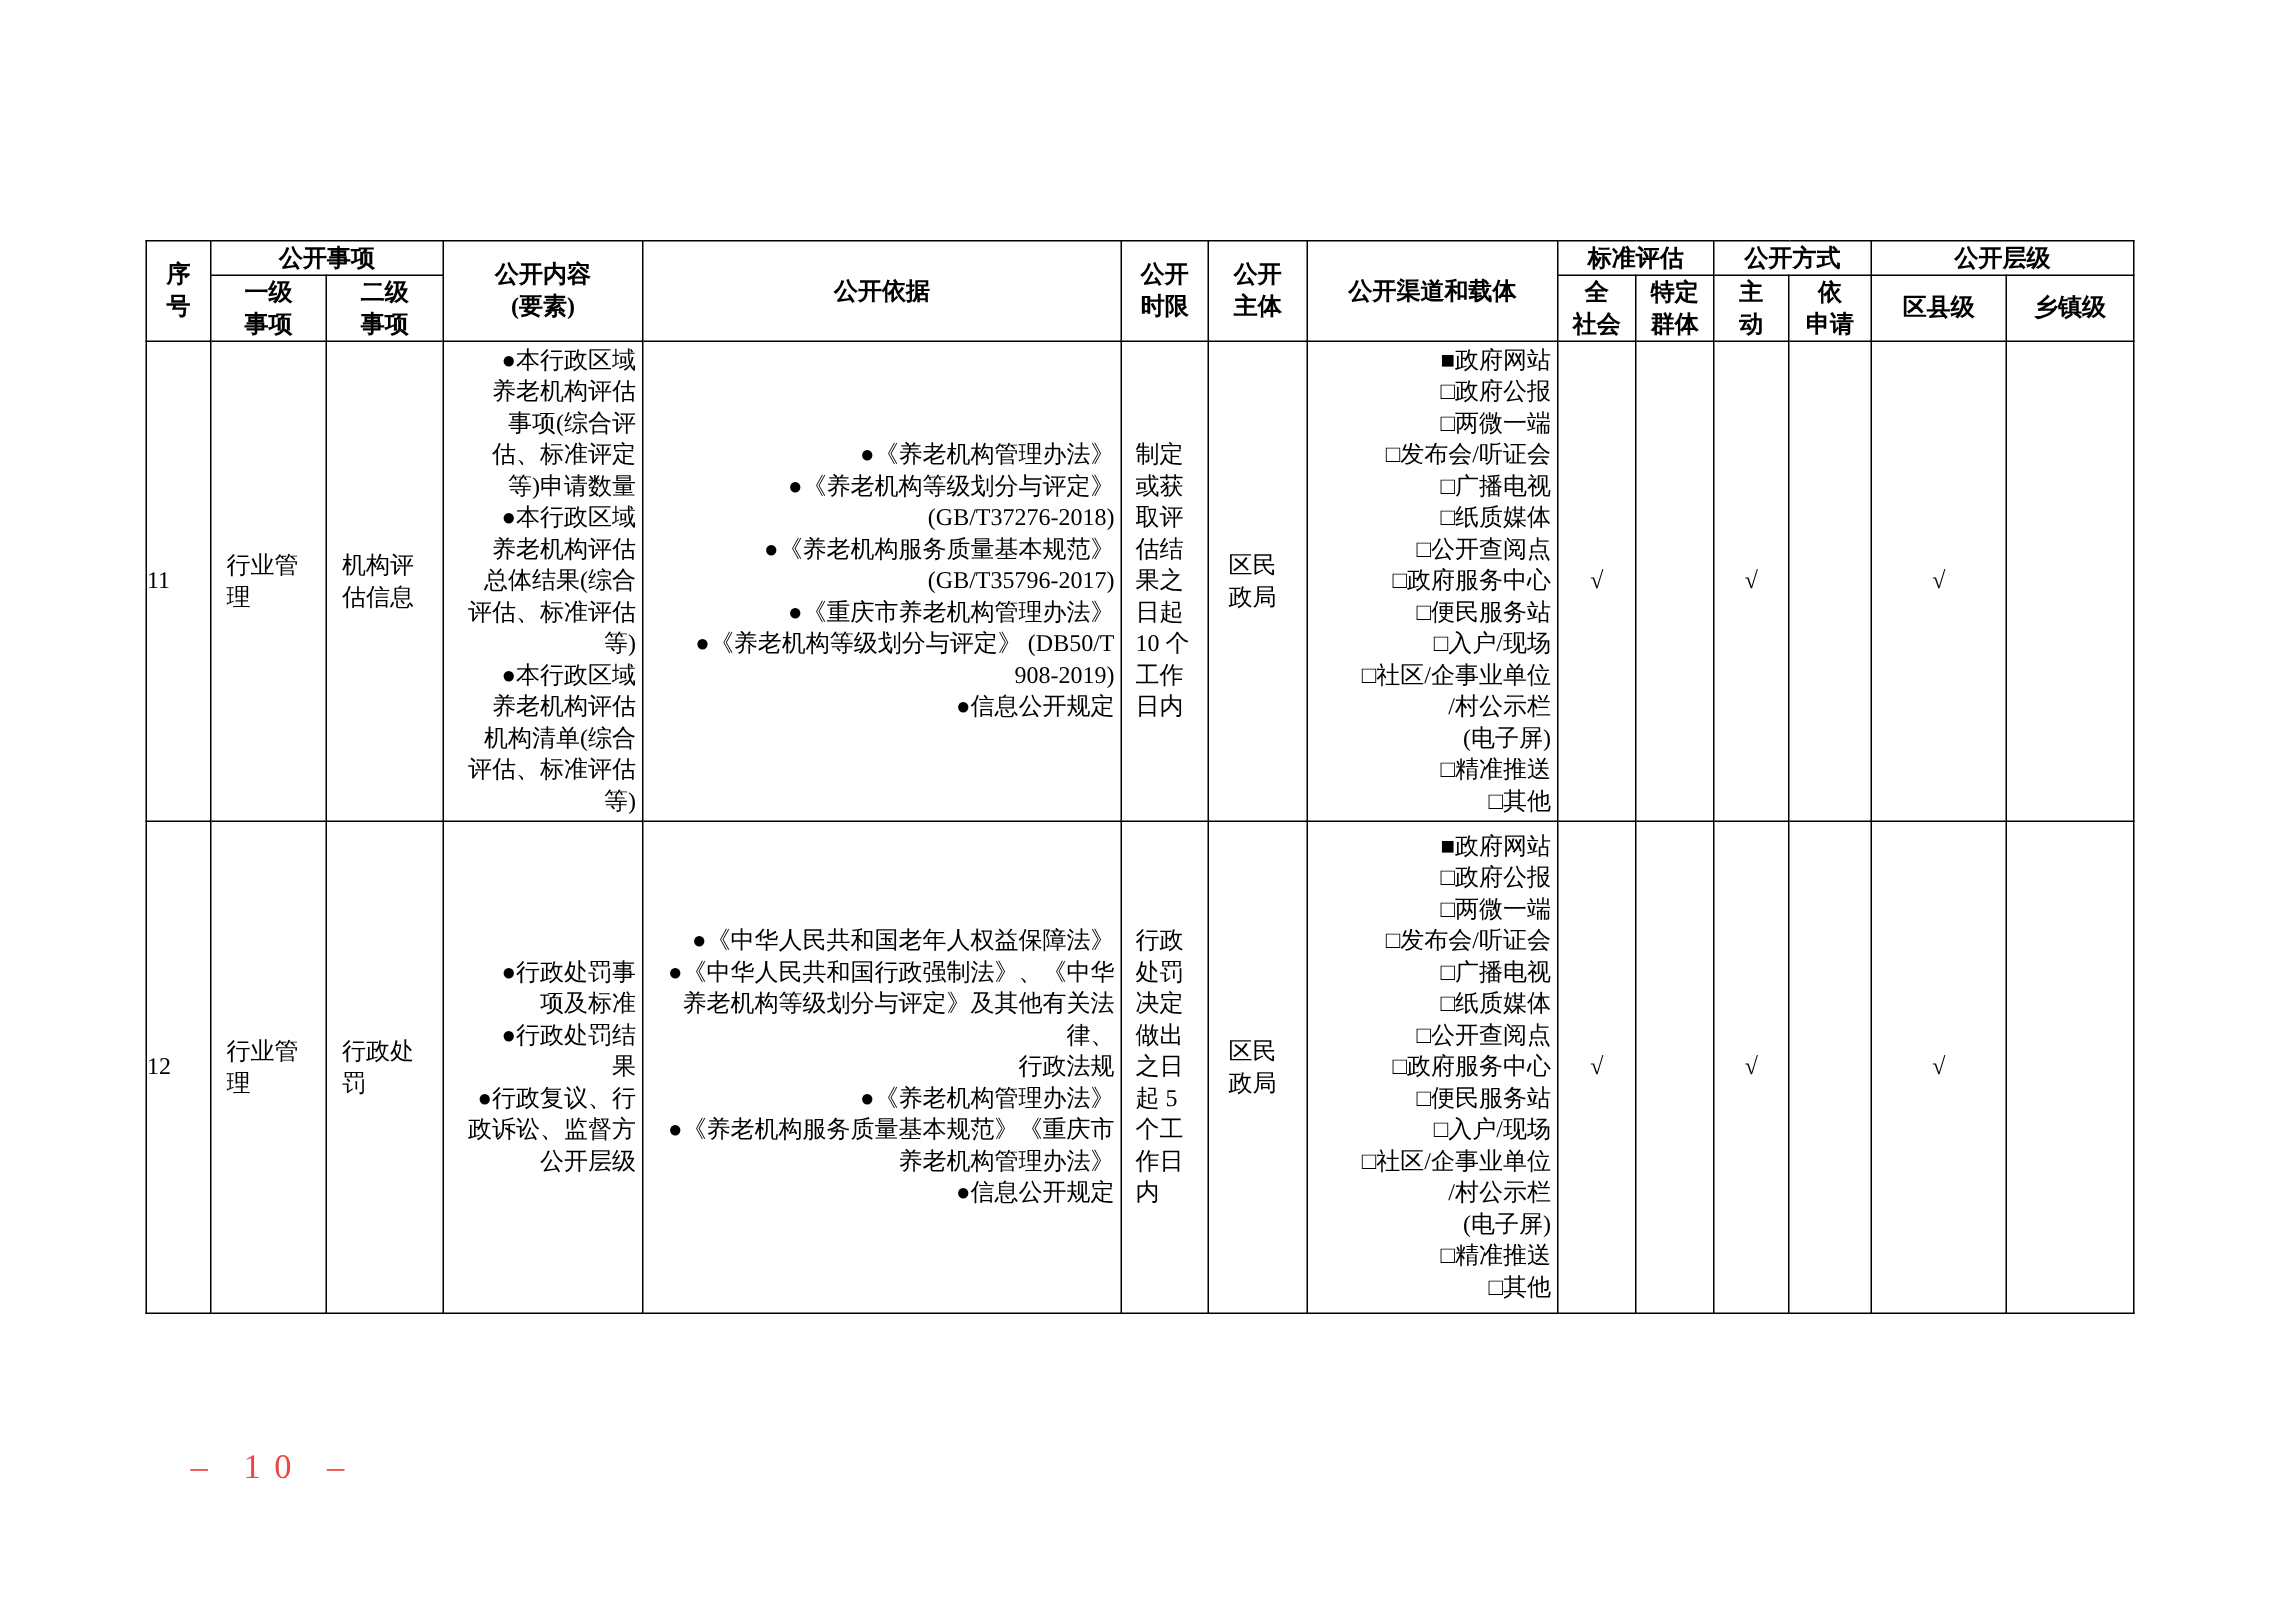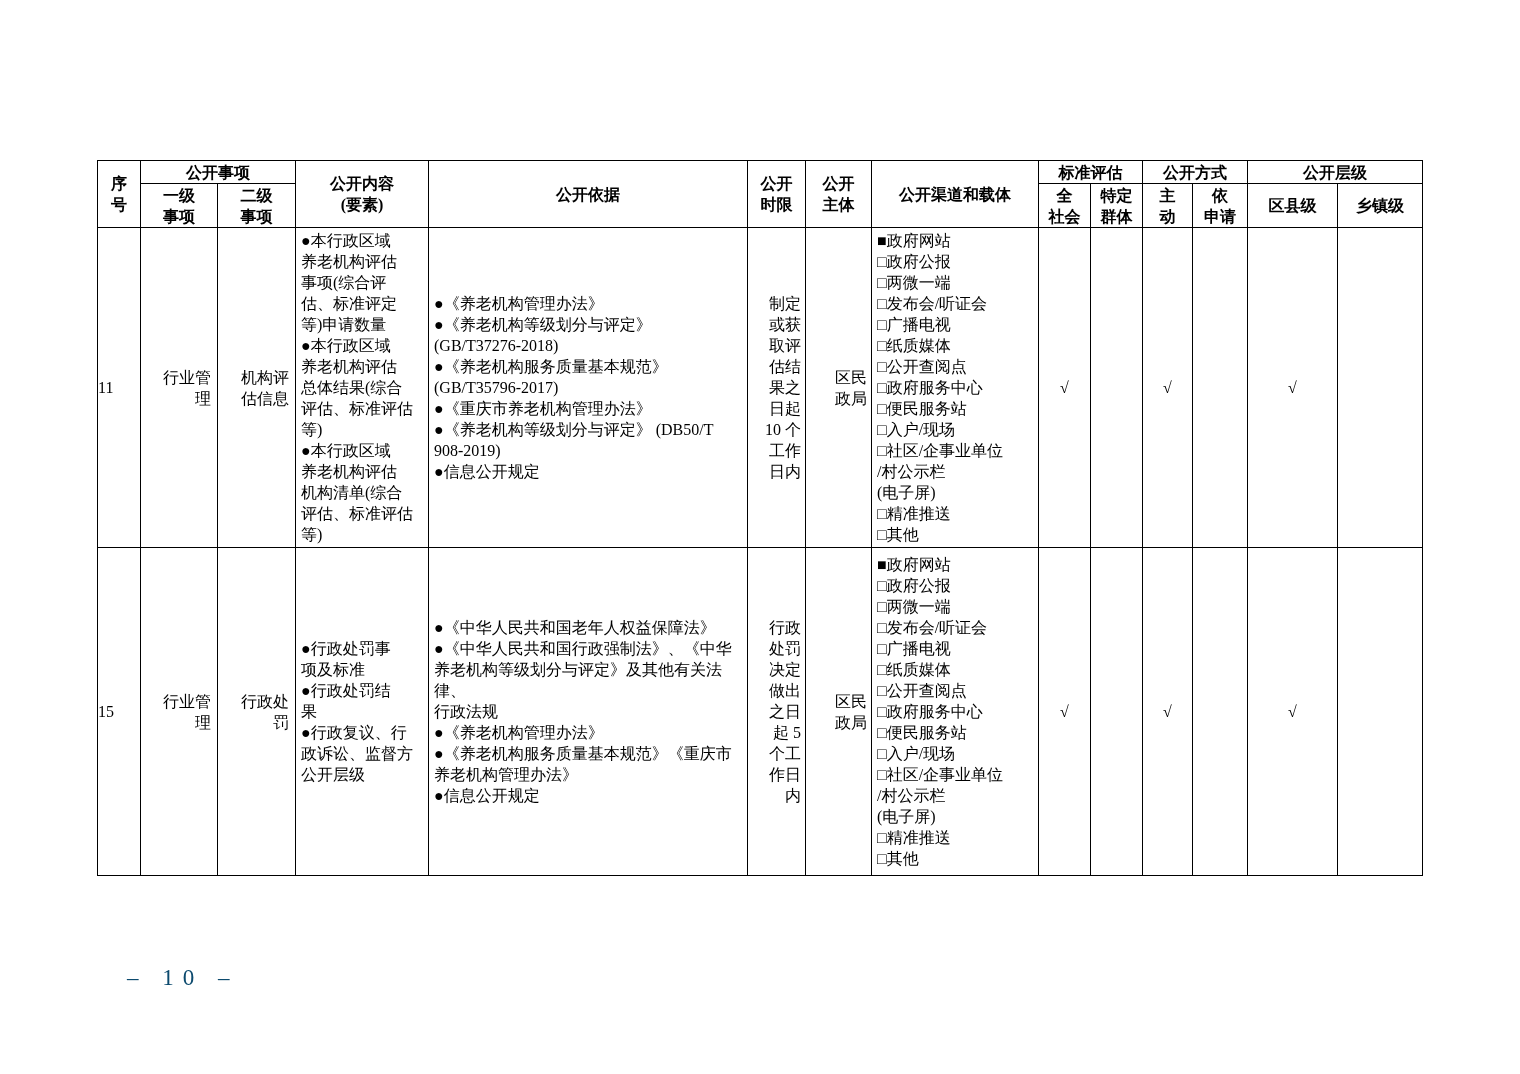--- a/index.html
+++ b/index.html
@@ -27,36 +27,36 @@
     white-space:pre-line;
     line-height:21px;
     padding:0 1px;
   }
   tr.h1 { height:23px; }
   tr.h2 { height:44px; }
   tr.r11 { height:318px; }
   tr.r12 { height:328px; }
 
   td.c-center { }
-  td.c-left   { text-align:right; white-space:pre-line; line-height:21px; padding:2px 6px 2px 10px; }
+  td.c-left   { text-align:left; white-space:pre-line; line-height:21px; padding:2px 6px 2px 10px; }
   td.c-time   { padding:2px 4px 2px 9px; }
   td.c-subj   { padding:2px 4px 2px 13px; }
   td.c-list   { text-align:left; padding:2px 4px 2px 5px; vertical-align:middle; }
   td.c-check  { text-align:center; font-size:16px; }
 
   .bullet-item, .channel-item {
     white-space:pre-line;
     line-height:21px;
-    text-align:left;
+    text-align:right;
   }
 
   .footer-page-num {
     position:absolute; left:127px; top:965px;
     font-size:23px; letter-spacing:9px;
-    color:#0c4a6e;
+    color:#ef4444;
   }
 </style>
 </head>
 <body>
 
 <div class="page">
 
   <table class="doc-table">
     <colgroup>
       <col style="width:43px">
@@ -172,21 +172,21 @@
             <div class="channel-item">□其他</div>
           </td>
         <td class="c-check">√</td>
         <td class="c-check"></td>
         <td class="c-check">√</td>
         <td class="c-check"></td>
         <td class="c-check">√</td>
         <td class="c-check"></td>
       </tr>
       <tr class="r12">
-        <td class="c-center">15</td>
+        <td class="c-center">12</td>
         <td class="c-left">行业管
 理</td>
         <td class="c-left">行政处
 罚</td>
         <td class="c-list">
             <div class="bullet-item">●行政处罚事
 项及标准</div>
             <div class="bullet-item">●行政处罚结
 果</div>
             <div class="bullet-item">●行政复议、行

